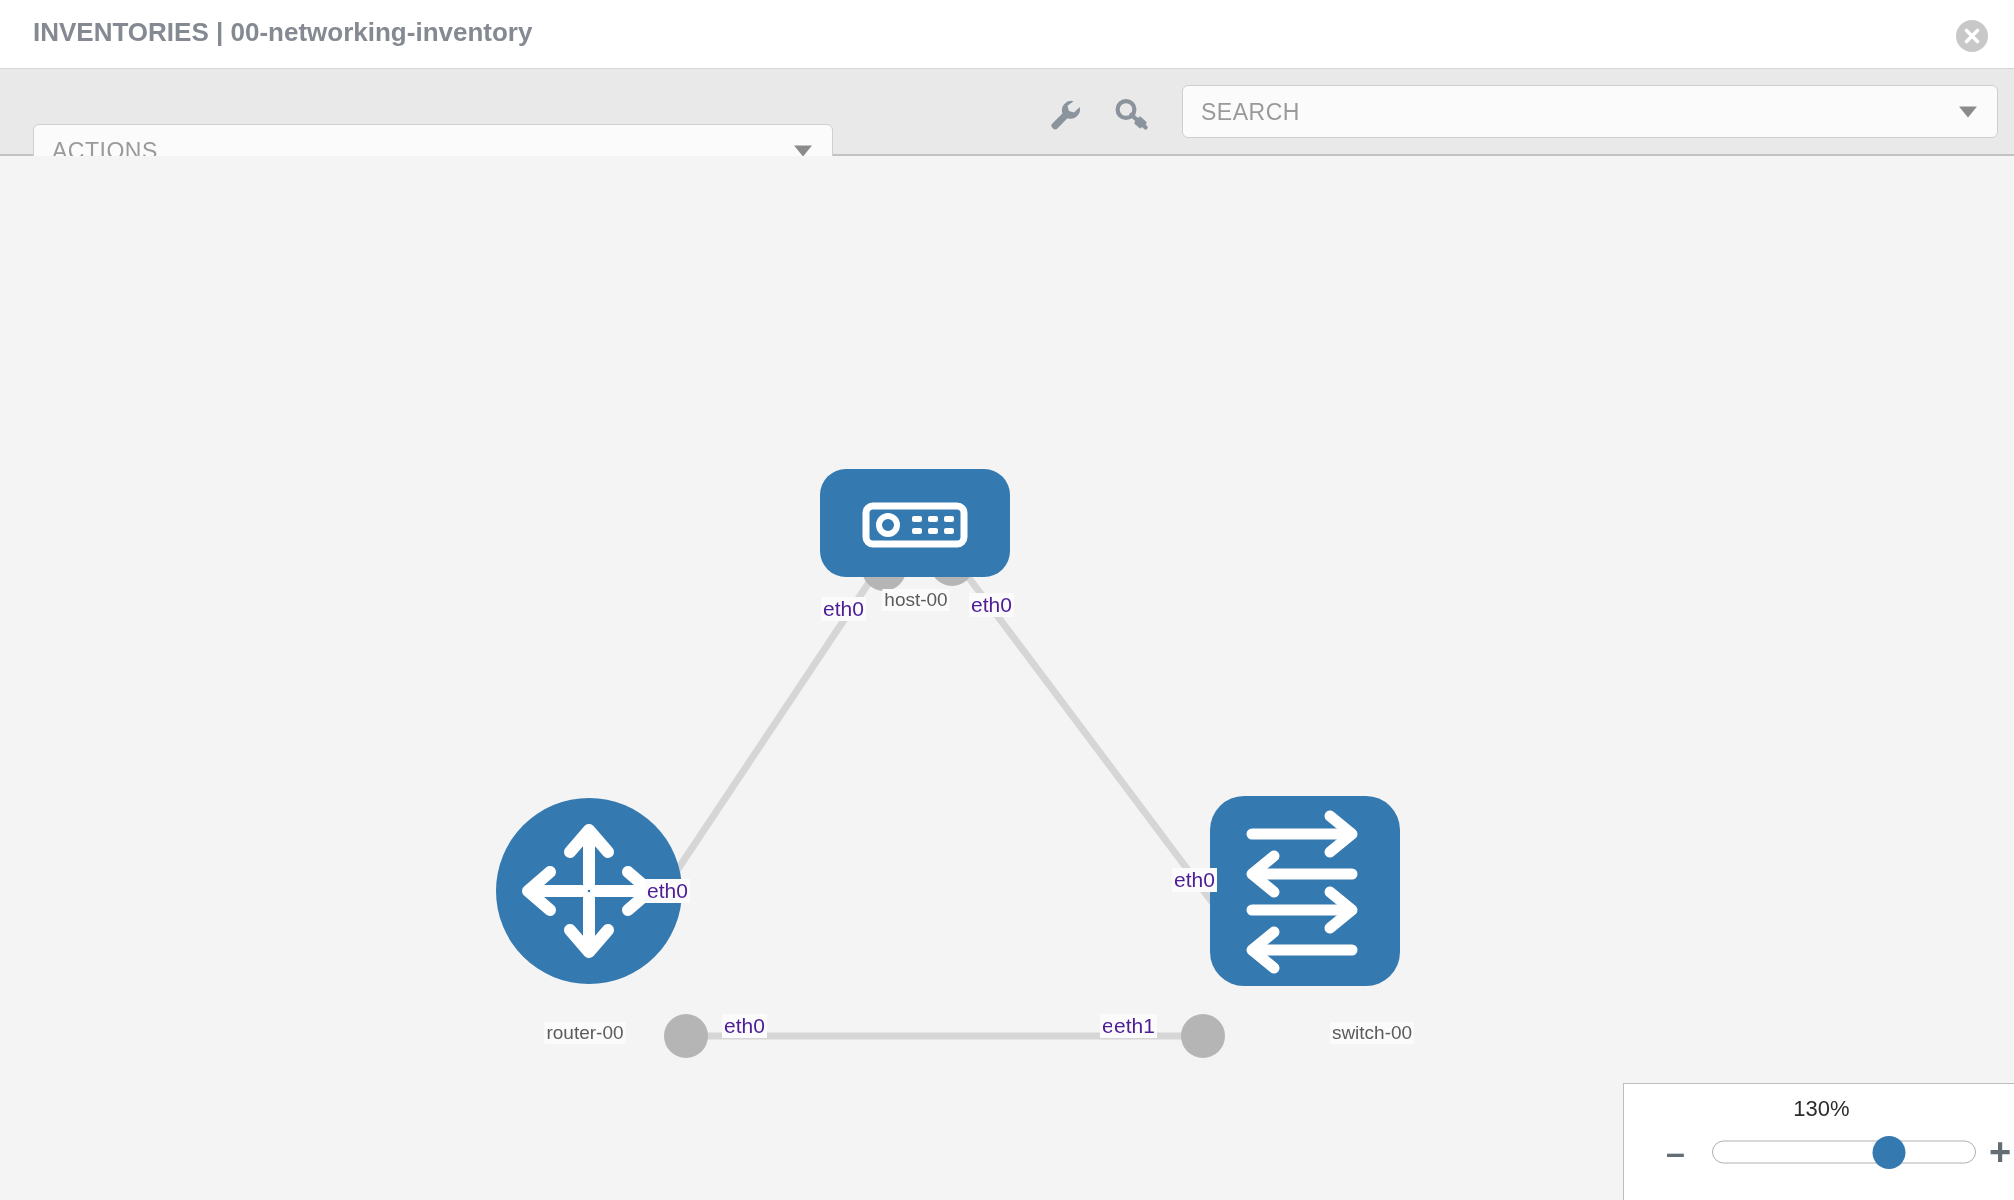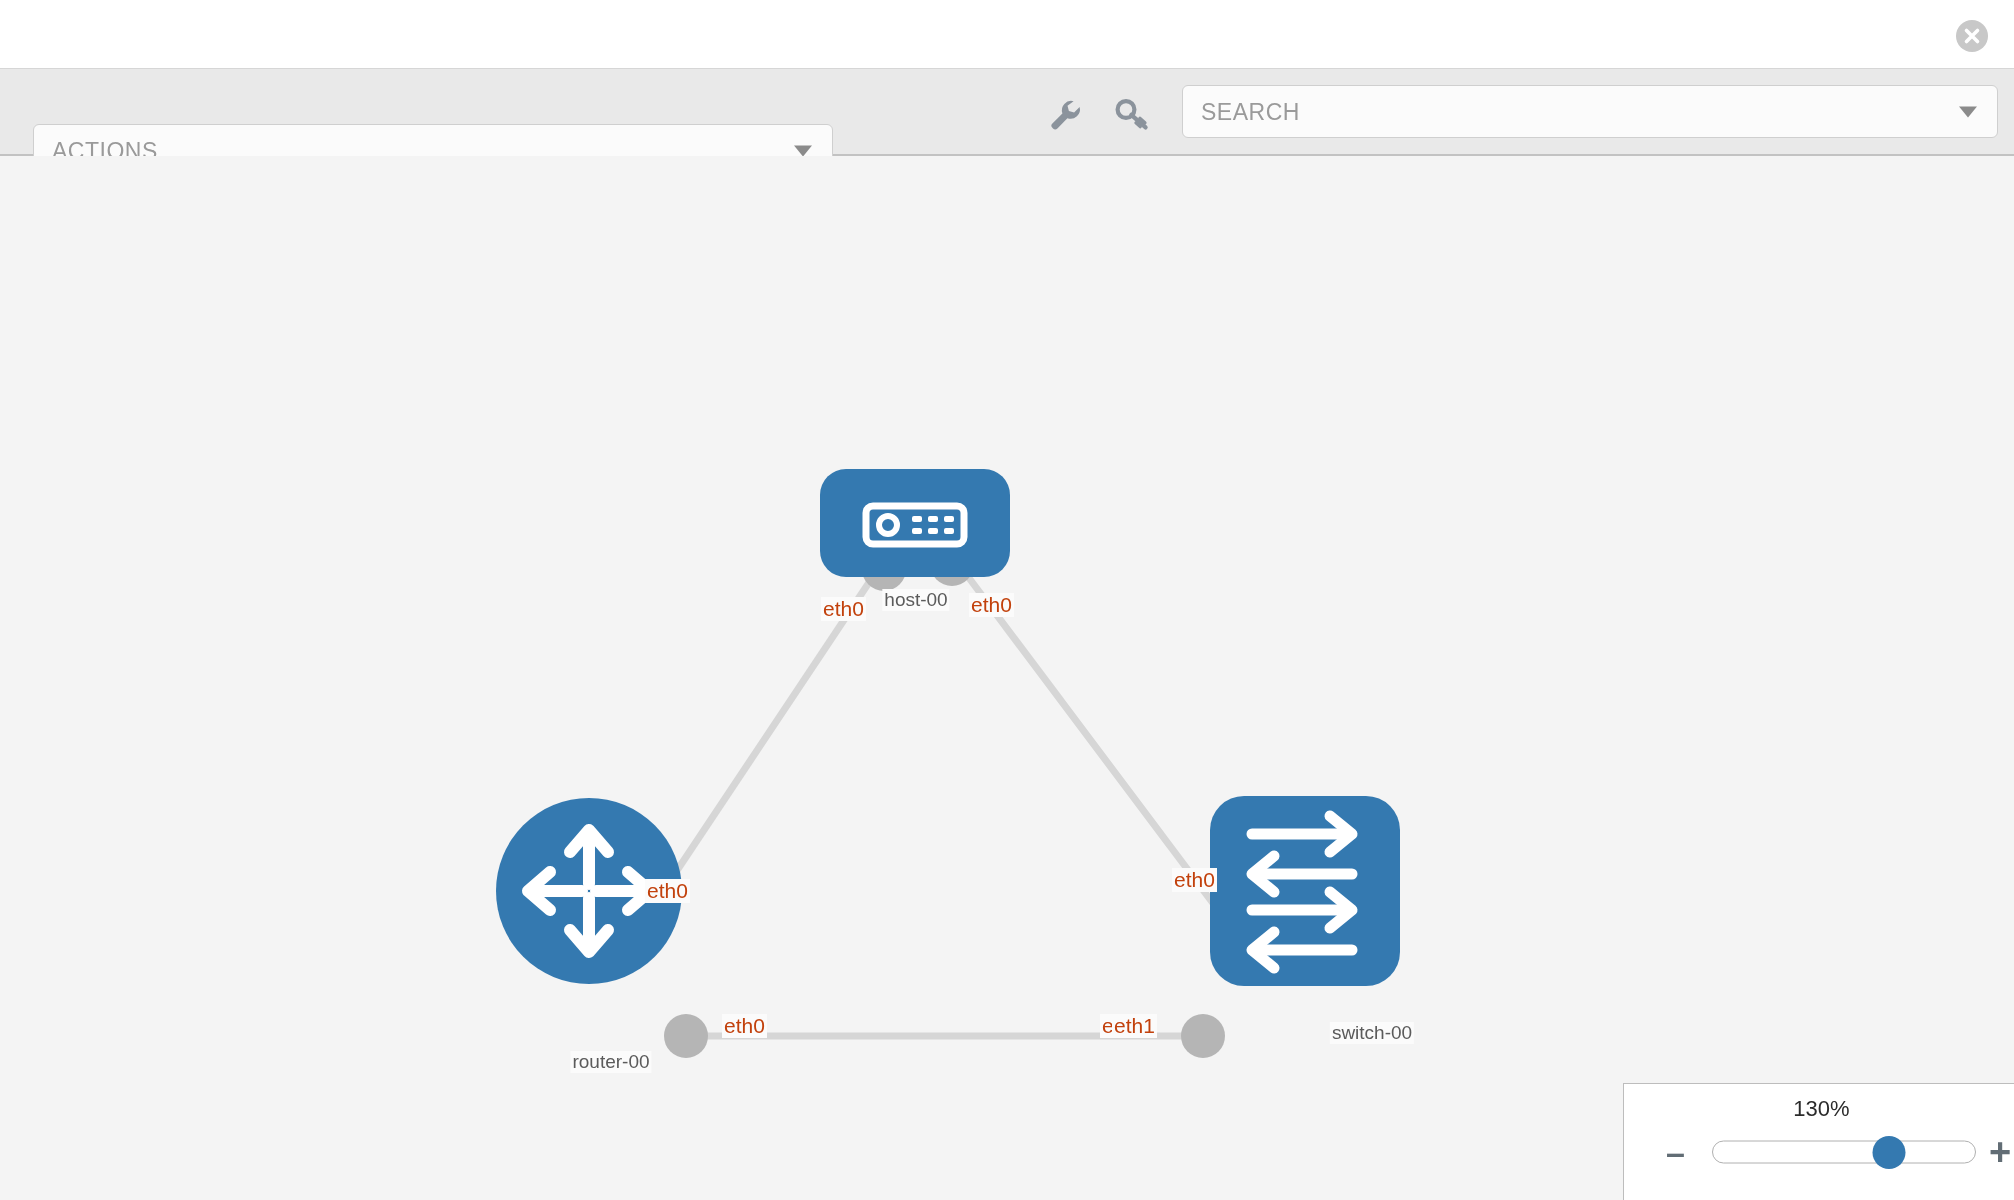--- a/index.html
+++ b/index.html
@@ -120,21 +120,21 @@
     font-size: 19px;
     color: #5b5b5b;
     background: #fbfbfb;
     white-space: nowrap;
     padding: 0 2px;
     transform: translateX(-50%);
   }
   .iface-label {
     position: absolute;
     font-size: 21px;
-    color: #c2410c;
+    color: #4c1d95;
     background: #fbfbfb;
     white-space: nowrap;
     padding: 0 2px;
   }
 
   
   .zoom-panel {
     position: absolute;
     left: 1623px;
     top: 1083px;
@@ -194,20 +194,21 @@
     border-radius: 50%;
     background: #3479b0;
     transform: translate(-50%, -50%);
     cursor: pointer;
   }
 </style>
 </head>
 <body>
 
 <div class="header">
+  <div class="header-title">INVENTORIES | 00-networking-inventory</div>
   <div class="close-btn">
     <svg width="32" height="32" viewBox="0 0 32 32" aria-hidden="true">
       <path d="M10.5 10.5 L21.5 21.5 M21.5 10.5 L10.5 21.5" stroke="#ffffff" stroke-width="3.6" stroke-linecap="round"></path>
     </svg>
   </div>
 </div>
 
 <div class="toolbar"></div>
 
 <div class="select-box" id="actions-select">
@@ -290,21 +291,21 @@
         <path d="M1274 700 L1252 718 L1274 736"></path>
         <path d="M1252 754 L1348 754"></path>
         <path d="M1330 736 L1352 754 L1330 772"></path>
         <path d="M1352 794 L1256 794"></path>
         <path d="M1274 776 L1252 794 L1274 812"></path>
       </g>
     </g>
   </svg>
 
   <div class="node-label" style="left:916px; top:433px;">host-00</div>
-  <div class="node-label" style="left:611px; top:866px;margin-top:29px;">router-00</div>
+  <div class="node-label" style="left:585px; top:866px;">router-00</div>
   <div class="node-label" style="left:1372px; top:866px;">switch-00</div>
 
   <div class="iface-label" style="left:821px; top:441px;">eth0</div>
   <div class="iface-label" style="left:969px; top:437px;">eth0</div>
   <div class="iface-label" style="left:645px; top:723px;">eth0</div>
   <div class="iface-label" style="left:1172px; top:712px;">eth0</div>
   <div class="iface-label" style="left:722px; top:858px;">eth0</div>
   <div class="iface-label" style="left:1100px; top:858px;">eth</div>
   <div class="iface-label" style="left:1112px; top:858px;">eth1</div>
 </div>

